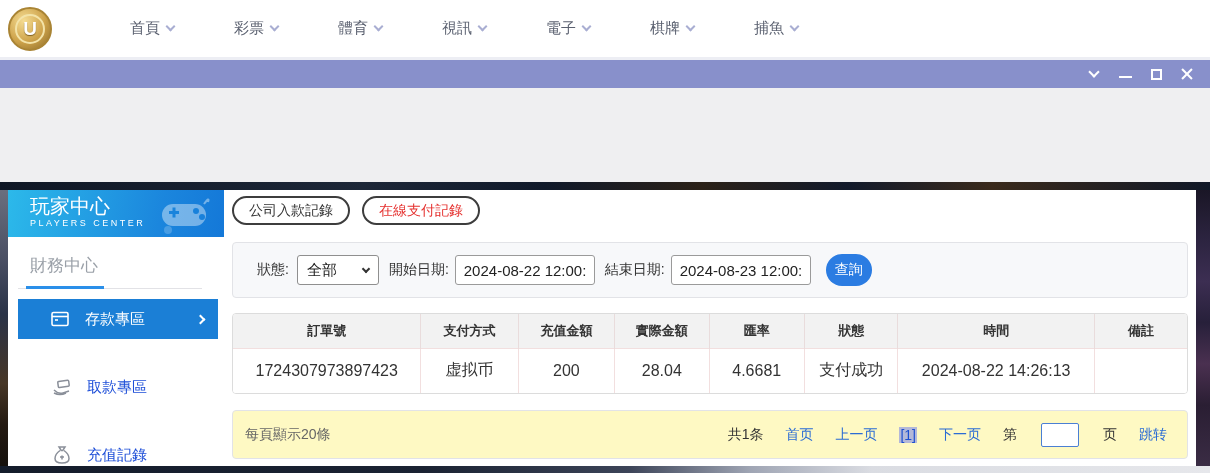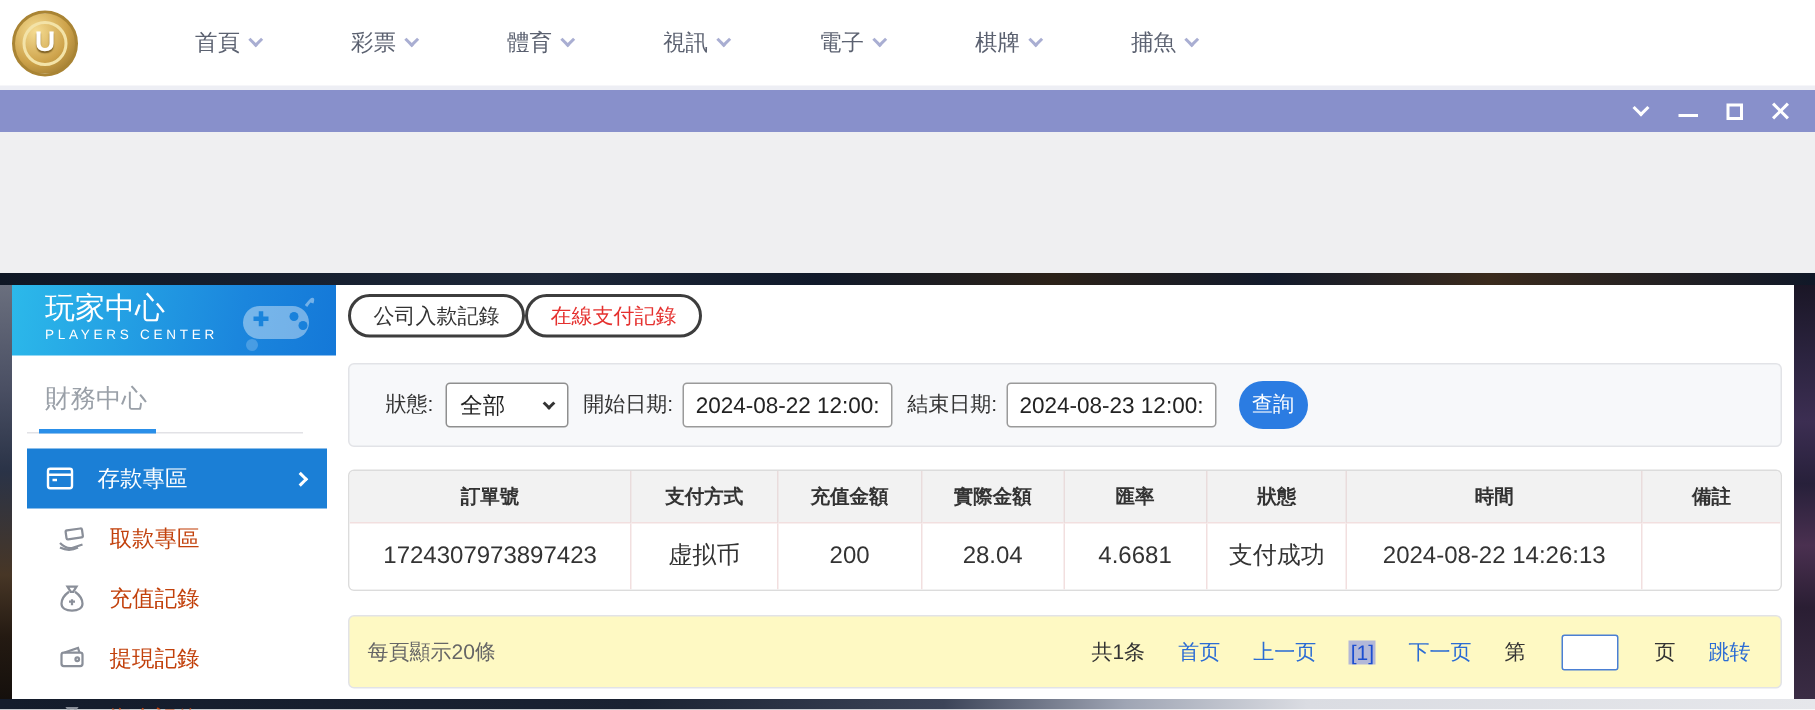--- a/index.html
+++ b/index.html
@@ -56,31 +56,31 @@
   .sidebar { width:216px; background:#fff; flex-shrink:0; }
   .side-head { height:47px; background:linear-gradient(100deg,#2cb9ea,#1b86dd 70%,#1478d8);
           color:#fff; padding:5px 0 0 22px; position:relative; overflow:hidden; }
   .side-title { font-size:20px; line-height:23px; }
   .side-sub { font-size:9px; letter-spacing:2.5px; }
   .gamepad { position:absolute; right:12px; top:6px; opacity:.4; }
   .side-section { padding:17px 0 0 22px; color:#9aa0a8; font-size:17px; }
   .side-divider { margin:9px 22px 0 10px; border-bottom:1px solid #e2e2e6; position:relative; height:3px; }
   .blue-seg { position:absolute; left:8px; bottom:-1px; width:78px; height:3px; background:#2a8fe9; }
   .menu { padding-top:10px; }
-  .menu-item { height:40px; display:flex; align-items:center; padding-left:30px; gap:15px;
-          color:#c2410c; font-size:15px; cursor:pointer; }
+  .menu-item { height:40px; display:flex; align-items:center; padding-left:44px; gap:15px;
+          color:#1d4ed8; font-size:15px; cursor:pointer;margin-top:28px; }
   .menu-item svg { flex-shrink:0; }
-  .menu-item.active { background:#1b7fd6; color:#fff; margin:0 6px 0 10px; padding-left:12px;
+  .menu-item.active { background:#1b7fd6; color:#fff; margin:0 6px 0 10px; padding-left:32px;
           position:relative; }
   .chev-right { position:absolute; right:14px; width:7px; height:7px; border-right:2px solid #fff;
           border-top:2px solid #fff; transform:rotate(45deg); }
 
   
   .main { flex:1; background:#fff; padding:6px 8px 0 8px; min-width:0; }
-  .pill-row { display:flex; gap:0; }
+  .pill-row { display:flex; gap:12px; }
   .pill { height:29px; border:2px solid #3d3d3d; border-radius:15px; padding:0 15px; font-size:14px;
           display:flex; align-items:center; background:#fff; color:#333; cursor:pointer; }
   .pill.red { color:#e5312f; }
 
   .filter-panel { margin-top:17px; height:56px; background:#f7f8fa; border:1px solid #e2e3e7;
           border-radius:4px; display:flex; align-items:center; padding-left:24px; font-size:14px; color:#333; }
   .sel-box { width:82px; height:30px; border:1px solid #8f8f8f; border-radius:3px; background:#fff;
           display:flex; align-items:center; justify-content:space-between; padding:0 9px;
           margin:0 10px 0 8px; font-size:15px; color:#222; cursor:pointer; }
   .sel-chev { width:6px; height:6px; border-right:2px solid #333; border-bottom:2px solid #333;

